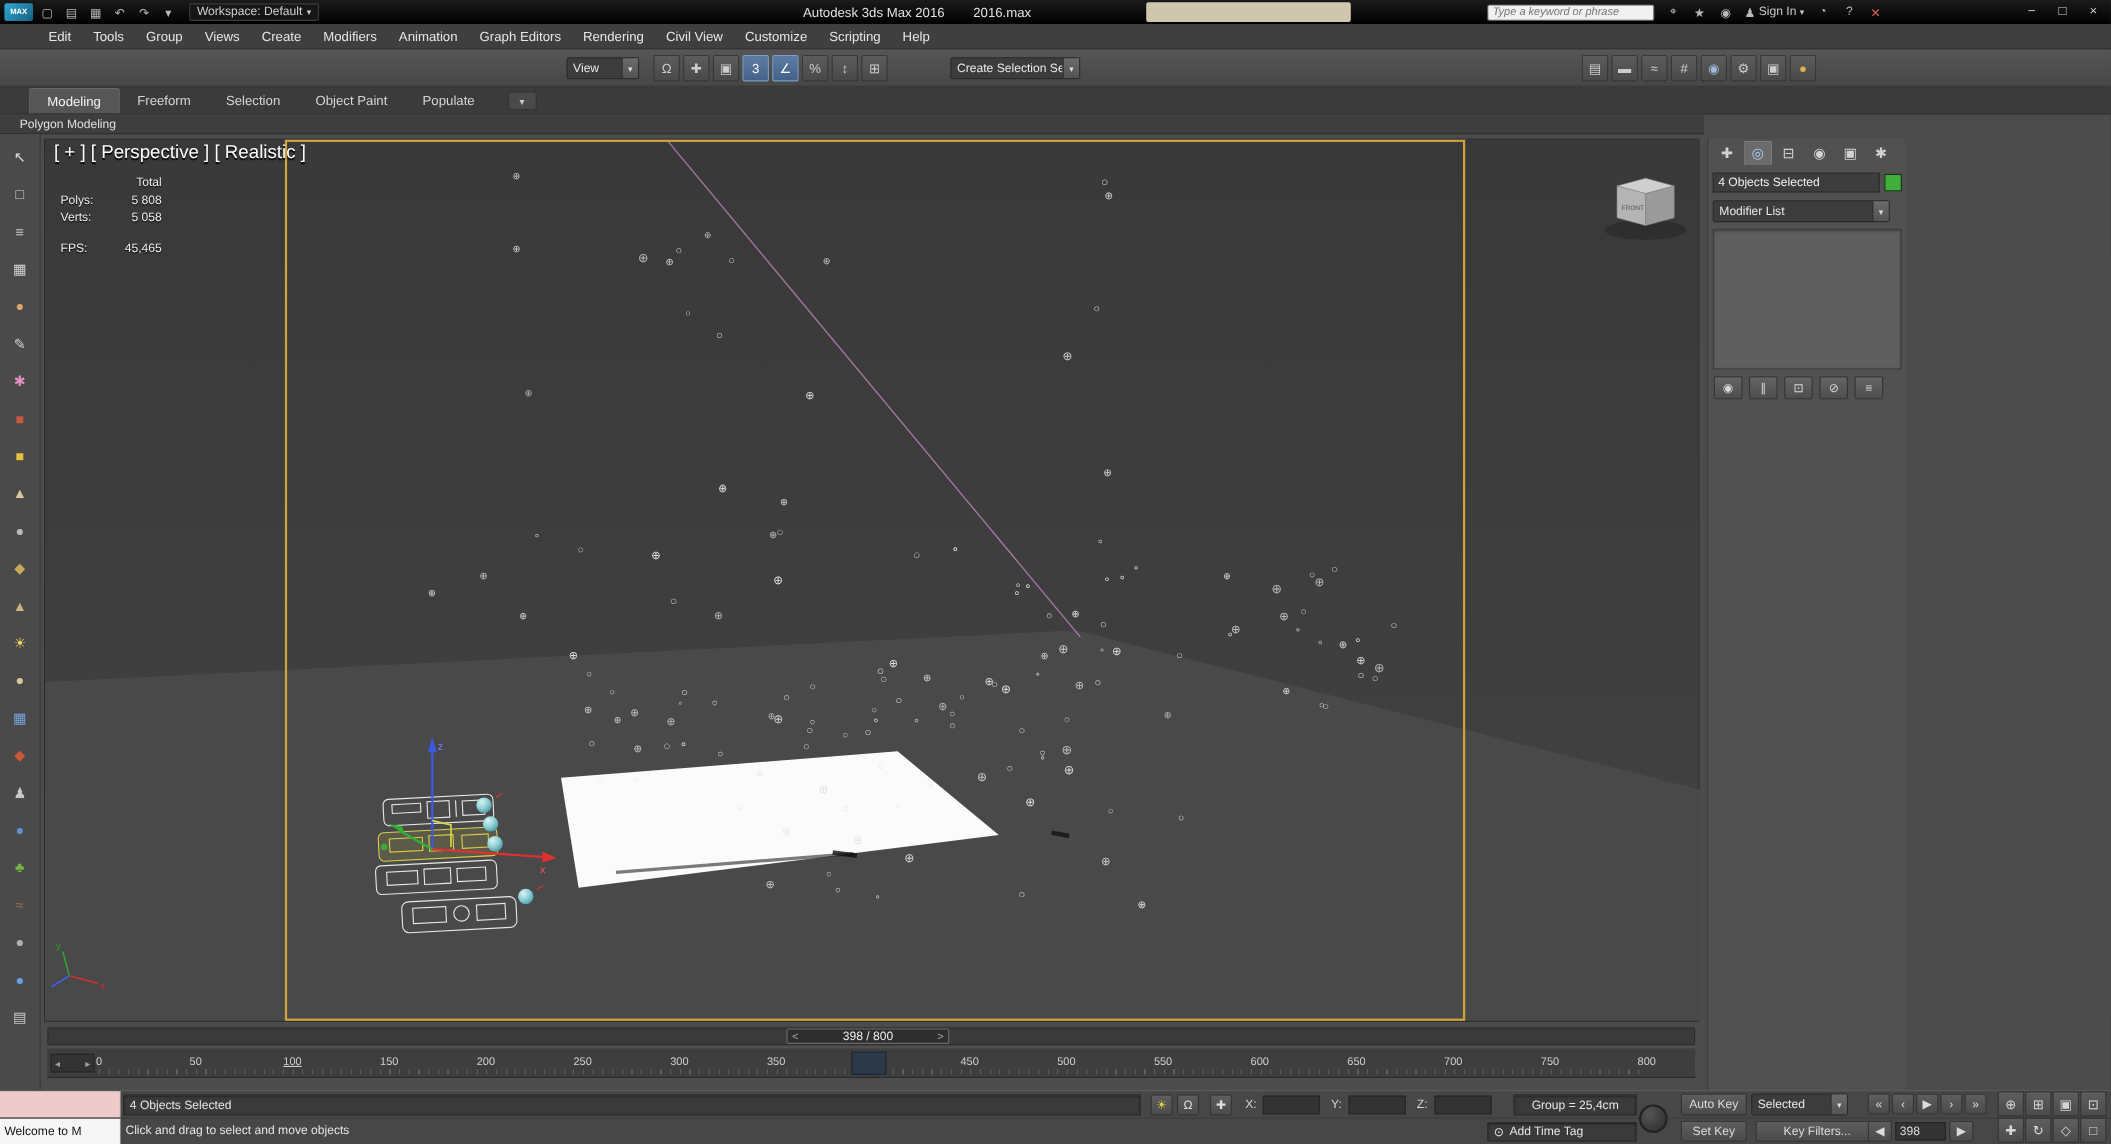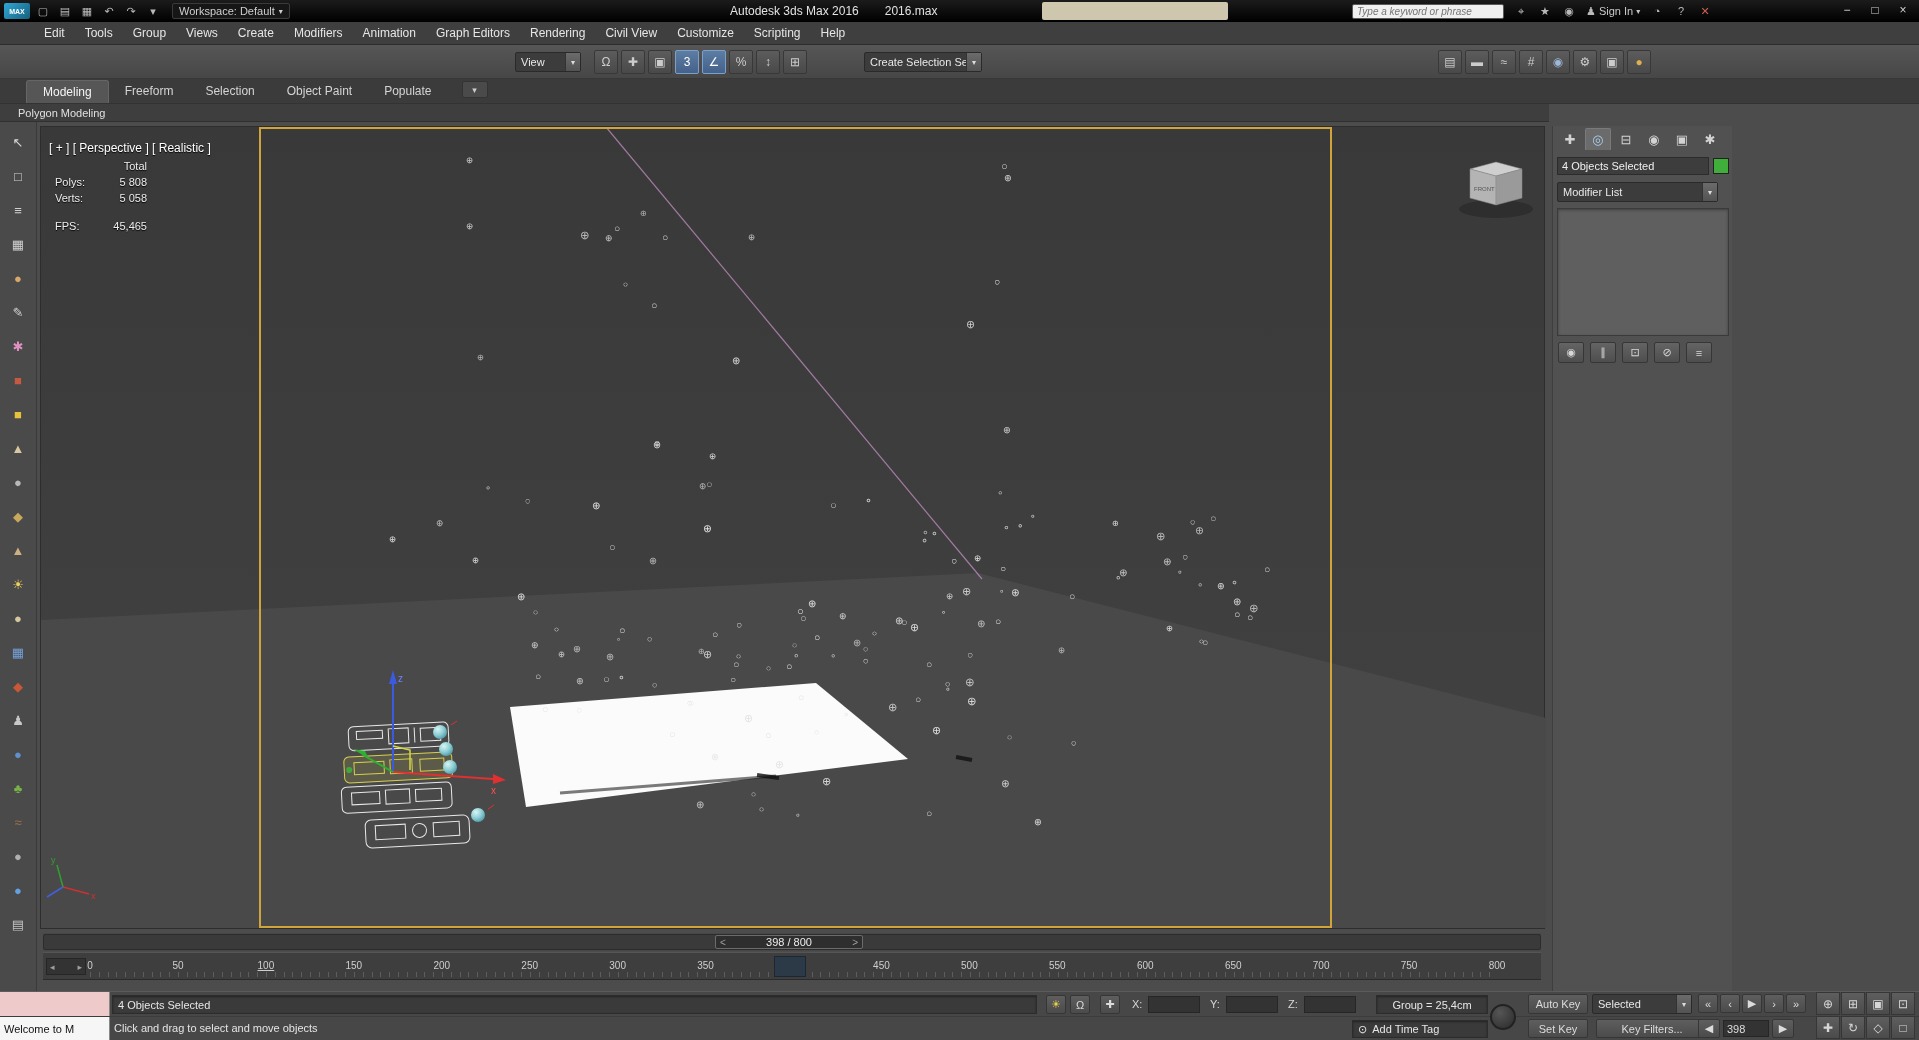--- a/index.html
+++ b/index.html
@@ -42,21 +42,21 @@
   .dd .caret{width:15px;height:100%;margin-left:auto;background:linear-gradient(#6b6b6b,#535353);
              border-left:1px solid #333;display:flex;align-items:center;justify-content:center;
              font-size:8px;color:#ddd}
   .tb-btn{width:24px;height:24px;background:linear-gradient(#5c5c5c,#494949);border:1px solid #383838;
           border-radius:2px;color:#ccc;font-size:12px;display:flex;align-items:center;justify-content:center}
   .tb-btn.active{background:linear-gradient(#5d7da3,#44618a);border-color:#7aa0cc;color:#fff}
   #tb-mid,#tb-right{display:flex;gap:3px}
 
   
   #ribbon-tabs{position:absolute;left:0;top:79px;width:1919px;height:25px;background:#3b3b3b;
-               display:flex;align-items:center;padding-left:26px;border-bottom:1px solid #333}
+               display:flex;align-items:flex-end;padding-left:26px;border-bottom:1px solid #333}
   .rtab{padding:4px 16px;font-size:12px;color:#d4d4d4}
   .rtab.active{background:#565656;border:1px solid #666;border-bottom:none;border-radius:3px 3px 0 0;color:#f4f4f4}
   #ribbon-more{margin-left:14px;margin-bottom:3px;width:26px;height:17px;background:#4a4a4a;
                border:1px solid #333;border-radius:2px;color:#ccc;font-size:9px;
                display:flex;align-items:center;justify-content:center}
   #ribbon-strip{position:absolute;left:0;top:104px;width:1549px;height:18px;background:#3e3e3e;
                 border-bottom:1px solid #303030;display:flex;align-items:center;padding-left:18px;
                 font-size:11px;color:#e0e0e0}
 
   
@@ -66,21 +66,21 @@
   .lt-icon{width:24px;height:24px;display:flex;align-items:center;justify-content:center;font-size:13px}
 
   
   #viewport{position:absolute;left:40px;top:126px;width:1505px;height:803px;
             background:linear-gradient(#393939,#434343);border:1px solid #2d2d2d}
   #vp-svg{position:absolute;left:0;top:0}
   #safe-frame{position:absolute;left:218px;top:0;width:1073px;height:801px;border:2px solid #d0a43a;
               pointer-events:none}
   #particle-layer{position:absolute;left:0;top:0;width:1505px;height:801px;pointer-events:none;overflow:hidden}
   .particle{position:absolute;color:#e2e2e2;line-height:1}
-  .vp-label{position:absolute;left:8px;top:14px;font-size:12px;color:#fff;text-shadow:0 1px 1px #000}
+  .vp-label{position:absolute;left:8px;top:2px;font-size:17px;color:#fff;text-shadow:0 1px 1px #000}
   .vp-stats{position:absolute;left:14px;top:32px;font-size:11px;color:#ededed;line-height:1.45;
             text-shadow:0 1px 1px #000}
   .vp-stats .row{display:flex}
   .vp-stats .lab{width:42px}
   .vp-stats .val{width:50px;text-align:right}
   .vp-stats .fps{margin-top:12px}
 
   
   #timeline-slider{position:absolute;left:43px;top:933px;width:1498px;height:18px;background:#474747}
   #slider-track{position:absolute;left:0;top:1px;width:1498px;height:16px;background:#3a3a3a;
@@ -598,21 +598,21 @@
     <div class="sb-btn sb-ico abs" style="left:1070px;top:3px">Ω</div>
     <div class="sb-btn sb-ico abs" style="left:1100px;top:3px">✚</div>
     <span class="lbl abs" style="left:1132px;top:6px">X:</span>
     <input class="coord abs" style="left: 1148px; top: 4px;">
     <span class="lbl abs" style="left:1210px;top:6px">Y:</span>
     <input class="coord abs" style="left: 1226px; top: 4px;">
     <span class="lbl abs" style="left:1288px;top:6px">Z:</span>
     <input class="coord abs" style="left: 1304px; top: 4px;">
     <div class="sunken abs" style="left:1376px;top:3px;width:112px;height:19px;justify-content:center">Group = 25,4cm</div>
     <div class="sb-btn abs" style="left:1528px;top:2px;width:60px;height:20px">Auto Key</div>
-    <div class="dd abs" style="left:1592px;top:2px;width:100px;height:20px">
+    <div class="dd abs" style="left:1592px;top:2px;width:88px;height:20px">
       <span>Selected</span>
       <span class="caret">▾</span>
     </div>
     <div id="playback">
         <div class="sb-btn sb-ico">«</div>
         <div class="sb-btn sb-ico">‹</div>
         <div class="sb-btn sb-ico">▶</div>
         <div class="sb-btn sb-ico">›</div>
         <div class="sb-btn sb-ico">»</div>
       </div>

